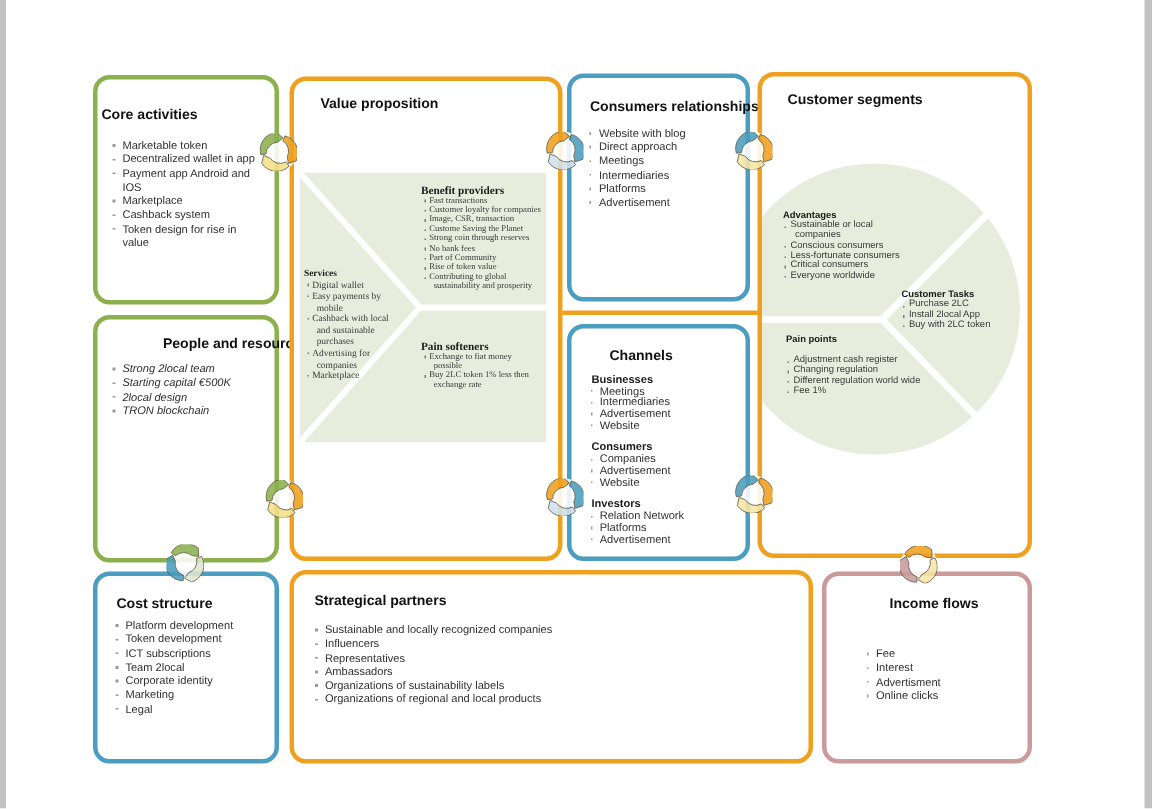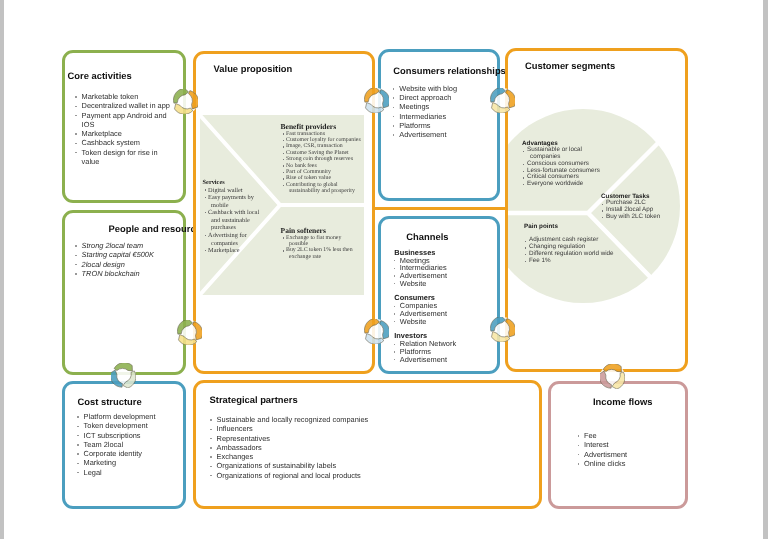--- a/index.html
+++ b/index.html
@@ -209,21 +209,20 @@
       </ul>
   </div>
 
   <div class="box" style="left:192.6px;top:380.2px;width:349.6px;height:128.7px;border-color:#efa01e;border-width:3px;">
     <div class="btitle" style="left:14px;top:11px;">Strategical partners</div>
     <ul class="items" style="left:14px;top:32px;width:320px;">
         <li>Sustainable and locally recognized companies</li>
         <li>Influencers</li>
         <li>Representatives</li>
         <li>Ambassadors</li>
-        <li>Exchanges</li>
         <li>Organizations of sustainability labels</li>
         <li>Organizations of regional and local products</li>
       </ul>
   </div>
 
   <div class="box" style="left:548.0px;top:381.0px;width:139.7px;height:127.9px;border-color:#cb9a9a;border-width:3px;">
     <div class="btitle" style="left:42px;top:12px;">Income flows</div>
     <ul class="items" style="left:26px;top:30px;width:100px;margin-top:17px;">
         <li>Fee</li>
         <li>Interest</li>

